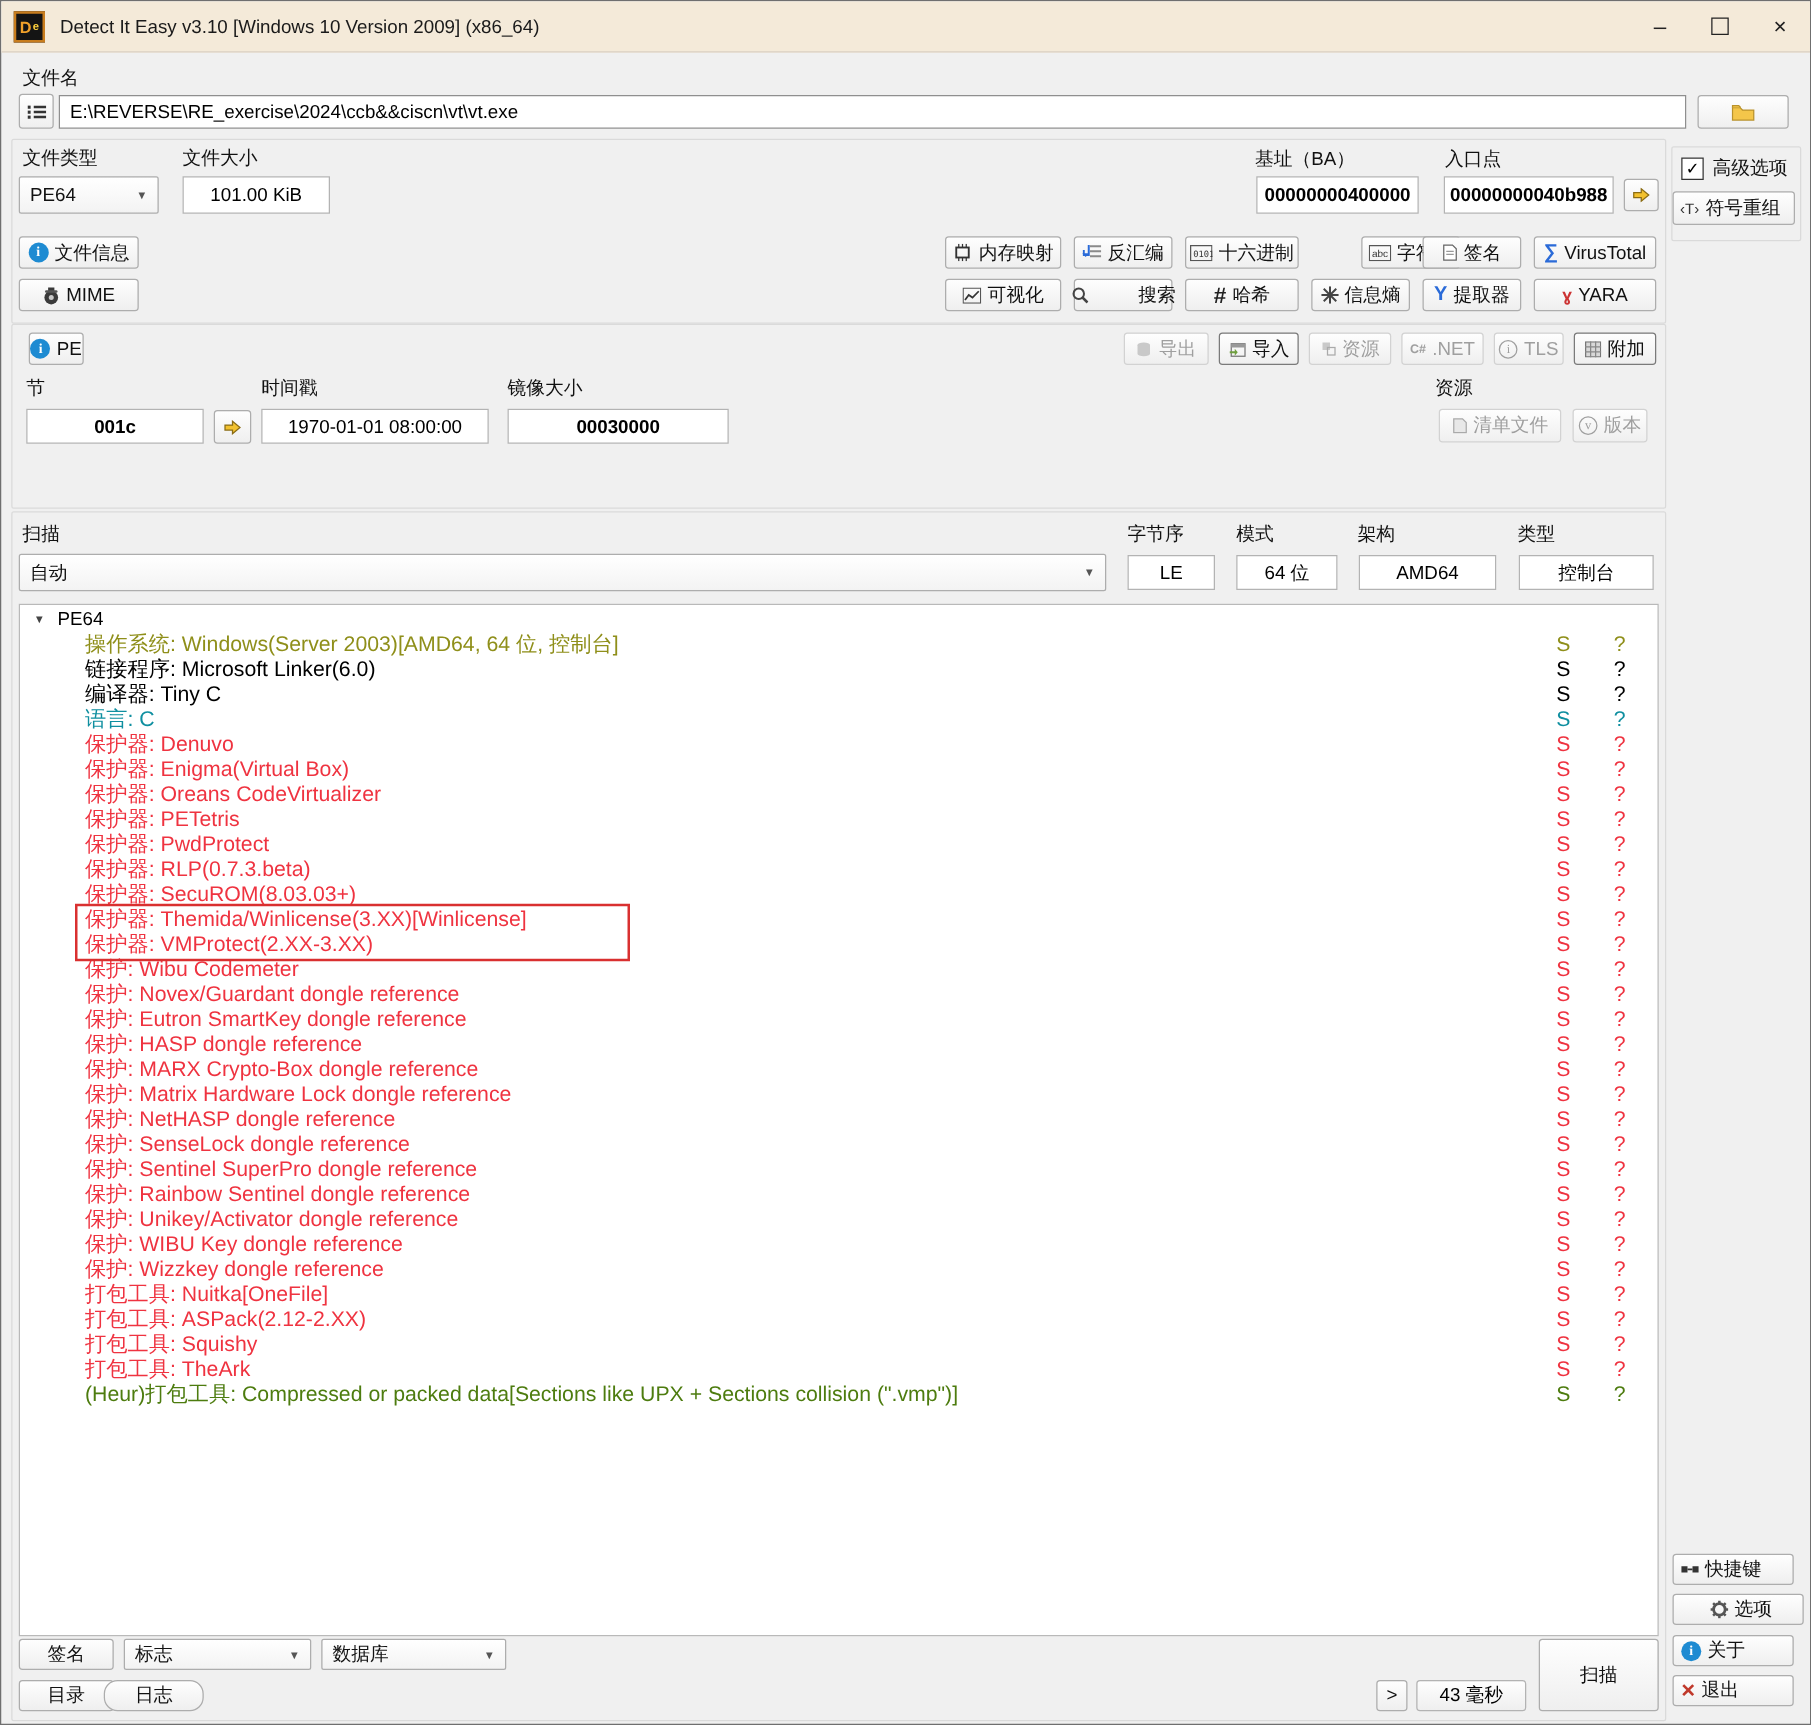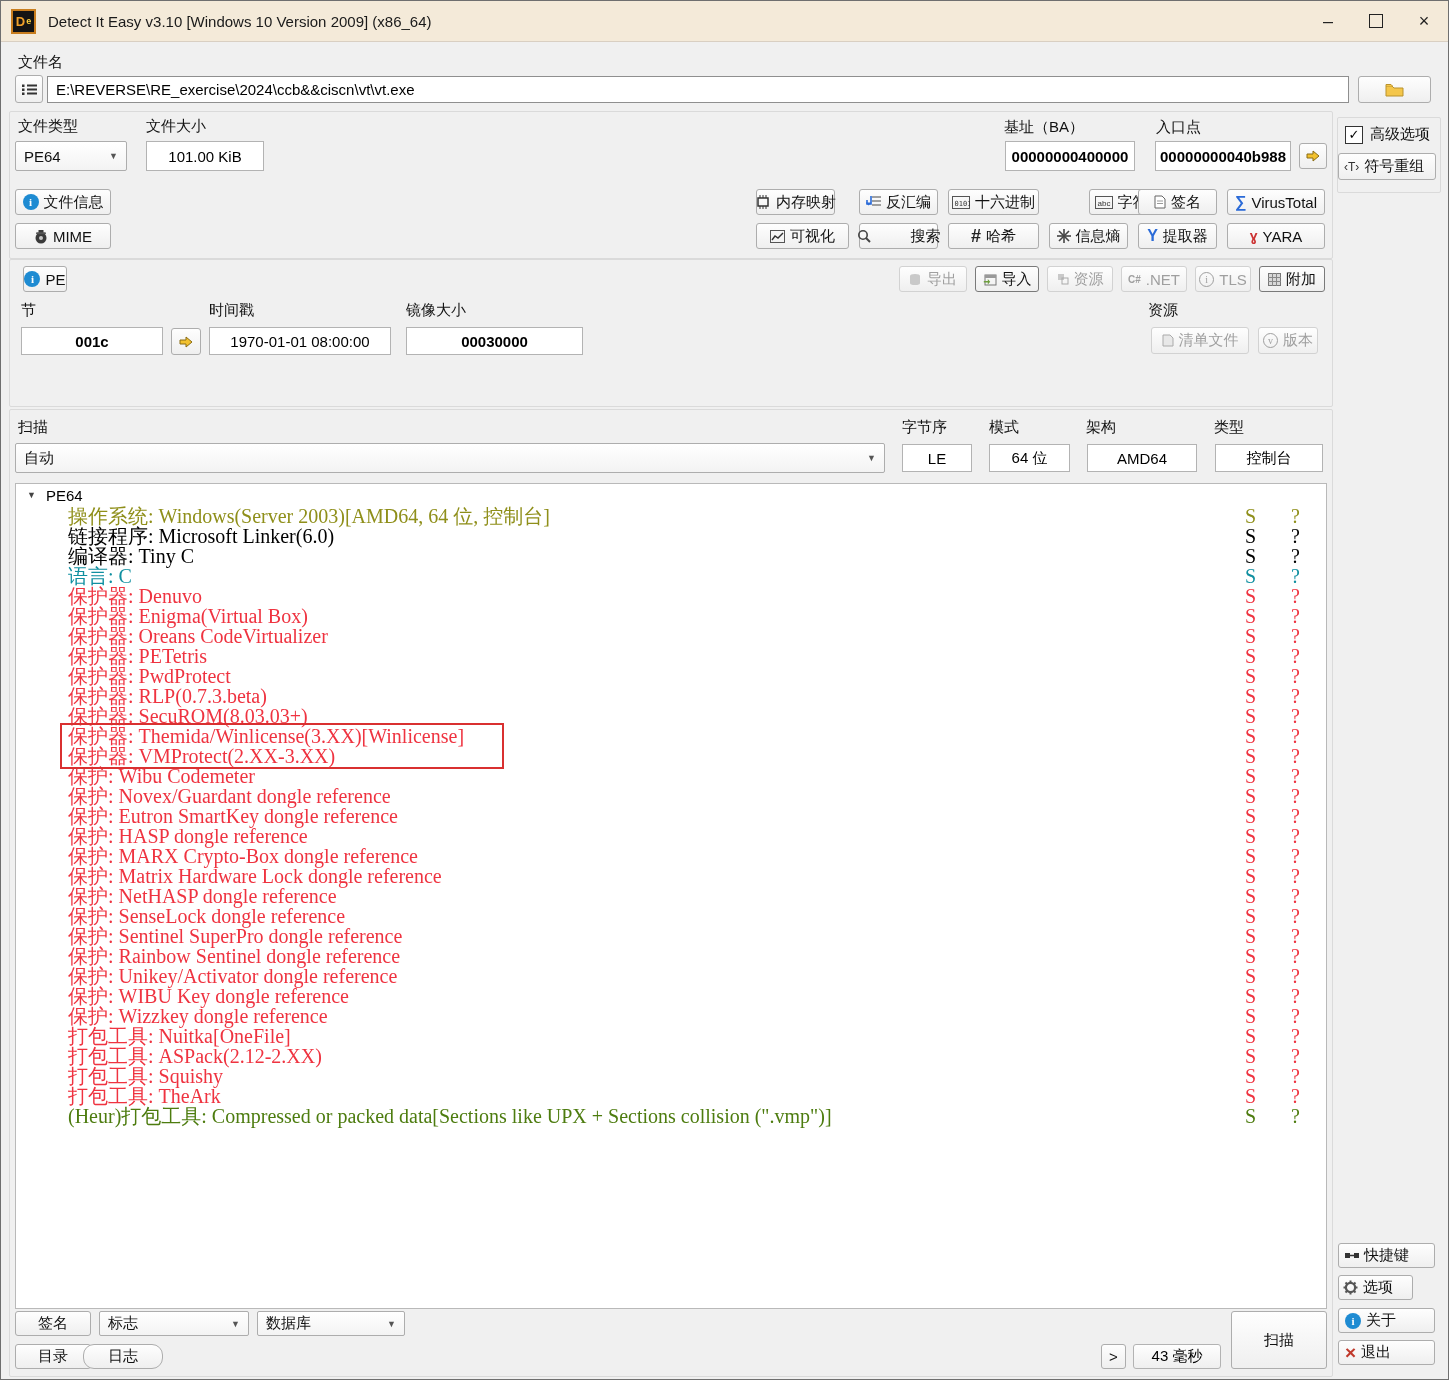--- a/index.html
+++ b/index.html
@@ -25,21 +25,21 @@
   .gbox{position:absolute;border:1px solid #dadada;border-radius:2px;}
   .icon{display:inline-flex;align-items:center;justify-content:center;}
   .info-ic{width:16px;height:16px;border-radius:50%;background:#1e8bd2;color:#fff;font-weight:bold;font-size:11px;font-family:"Liberation Serif",serif;display:inline-flex;align-items:center;justify-content:center;}
   .gray-i{width:15px;height:15px;border-radius:50%;border:1px solid #9f9f9f;color:#9f9f9f;font-size:10px;font-family:"Liberation Serif",serif;display:inline-flex;align-items:center;justify-content:center;box-sizing:border-box;}
   .yarrow{width:16px;height:16px;}
   
   #list{position:absolute;left:14px;top:482px;width:1312px;height:826px;background:#fff;border:1px solid #b9b9b9;box-sizing:border-box;overflow:hidden;}
   #rootrow{position:relative;height:20px;padding-top:2px;font-size:15px;color:#000;}
   #rootrow .tri{position:absolute;left:11px;top:6px;font-size:9px;color:#444;}
   #rootrow .rtext{position:absolute;left:30px;top:3px;}
-  .rrow{position:relative;height:20px;font-size:20px;line-height:20px;font-family:Liberation Serif, serif;}
+  .rrow{position:relative;height:20px;font-size:17px;line-height:20px;}
   .rrow .rtext{position:absolute;left:52px;white-space:nowrap;}
   .rrow .rs{position:absolute;left:1229px;}
   .rrow .rq{position:absolute;left:1275px;}
   #hlbox{position:absolute;border:2px solid #d93030;box-sizing:border-box;}
   svg{display:block;}
 </style>
 </head>
 <body>
 
 <div id="win">
@@ -124,21 +124,21 @@
       <svg width="14" height="15">
           <circle cx="7" cy="9" r="5.5" fill="#3a3a3a"></circle>
           <rect x="4.5" y="1" width="5" height="3" fill="#3a3a3a"></rect>
           <rect x="2" y="3.2" width="10" height="2" rx="1" fill="#555"></rect>
           <circle cx="7" cy="9" r="2" fill="#c8c8c8"></circle>
         </svg>
     </span>
     <span>MIME</span>
   </div>
 
-  <div class="btn" style="left:755px;top:188px;width:79px;height:26px;">
+  <div class="btn" style="left:755px;top:188px;width:93px;height:26px;">
     <span class="icon">
         <svg width="16" height="14">
           <rect x="3" y="3" width="10" height="8" fill="none" stroke="#333" stroke-width="1.5"></rect>
           <g stroke="#333">
             <line x1="5" y1="0" x2="5" y2="3"></line>
             <line x1="8" y1="0" x2="8" y2="3"></line>
             <line x1="11" y1="0" x2="11" y2="3"></line>
             <line x1="5" y1="11" x2="5" y2="14"></line>
             <line x1="8" y1="11" x2="8" y2="14"></line>
             <line x1="11" y1="11" x2="11" y2="14"></line>
@@ -531,21 +531,21 @@
   <div class="btn" style="left:1337px;top:1242px;width:97px;height:25px;justify-content:flex-start;padding-left:6px;">
     <span class="icon">
         <svg width="14" height="7">
           <rect x="0" y="1" width="5" height="5" fill="#333"></rect>
           <rect x="9" y="1" width="5" height="5" fill="#333"></rect>
           <line x1="5" y1="3.5" x2="9" y2="3.5" stroke="#333" stroke-width="1.5"></line>
         </svg>
       </span>
     <span>快捷键</span>
   </div>
-  <div class="btn" style="left:1337px;top:1274px;width:75px;height:25px;justify-content:flex-start;padding-left:4px;">
+  <div class="btn" style="left:1337px;top:1274px;width:105px;height:25px;justify-content:center;padding-left:4px;">
     <span class="icon">
         <svg width="15" height="15">
           <circle cx="7.5" cy="7.5" r="4.6" fill="none" stroke="#555" stroke-width="2.2"></circle>
           <g stroke="#555" stroke-width="2">
             <line x1="7.5" y1="0.5" x2="7.5" y2="3"></line>
             <line x1="7.5" y1="12" x2="7.5" y2="14.5"></line>
             <line x1="0.5" y1="7.5" x2="3" y2="7.5"></line>
             <line x1="12" y1="7.5" x2="14.5" y2="7.5"></line>
             <line x1="2.5" y1="2.5" x2="4.3" y2="4.3"></line>
             <line x1="10.7" y1="10.7" x2="12.5" y2="12.5"></line>

